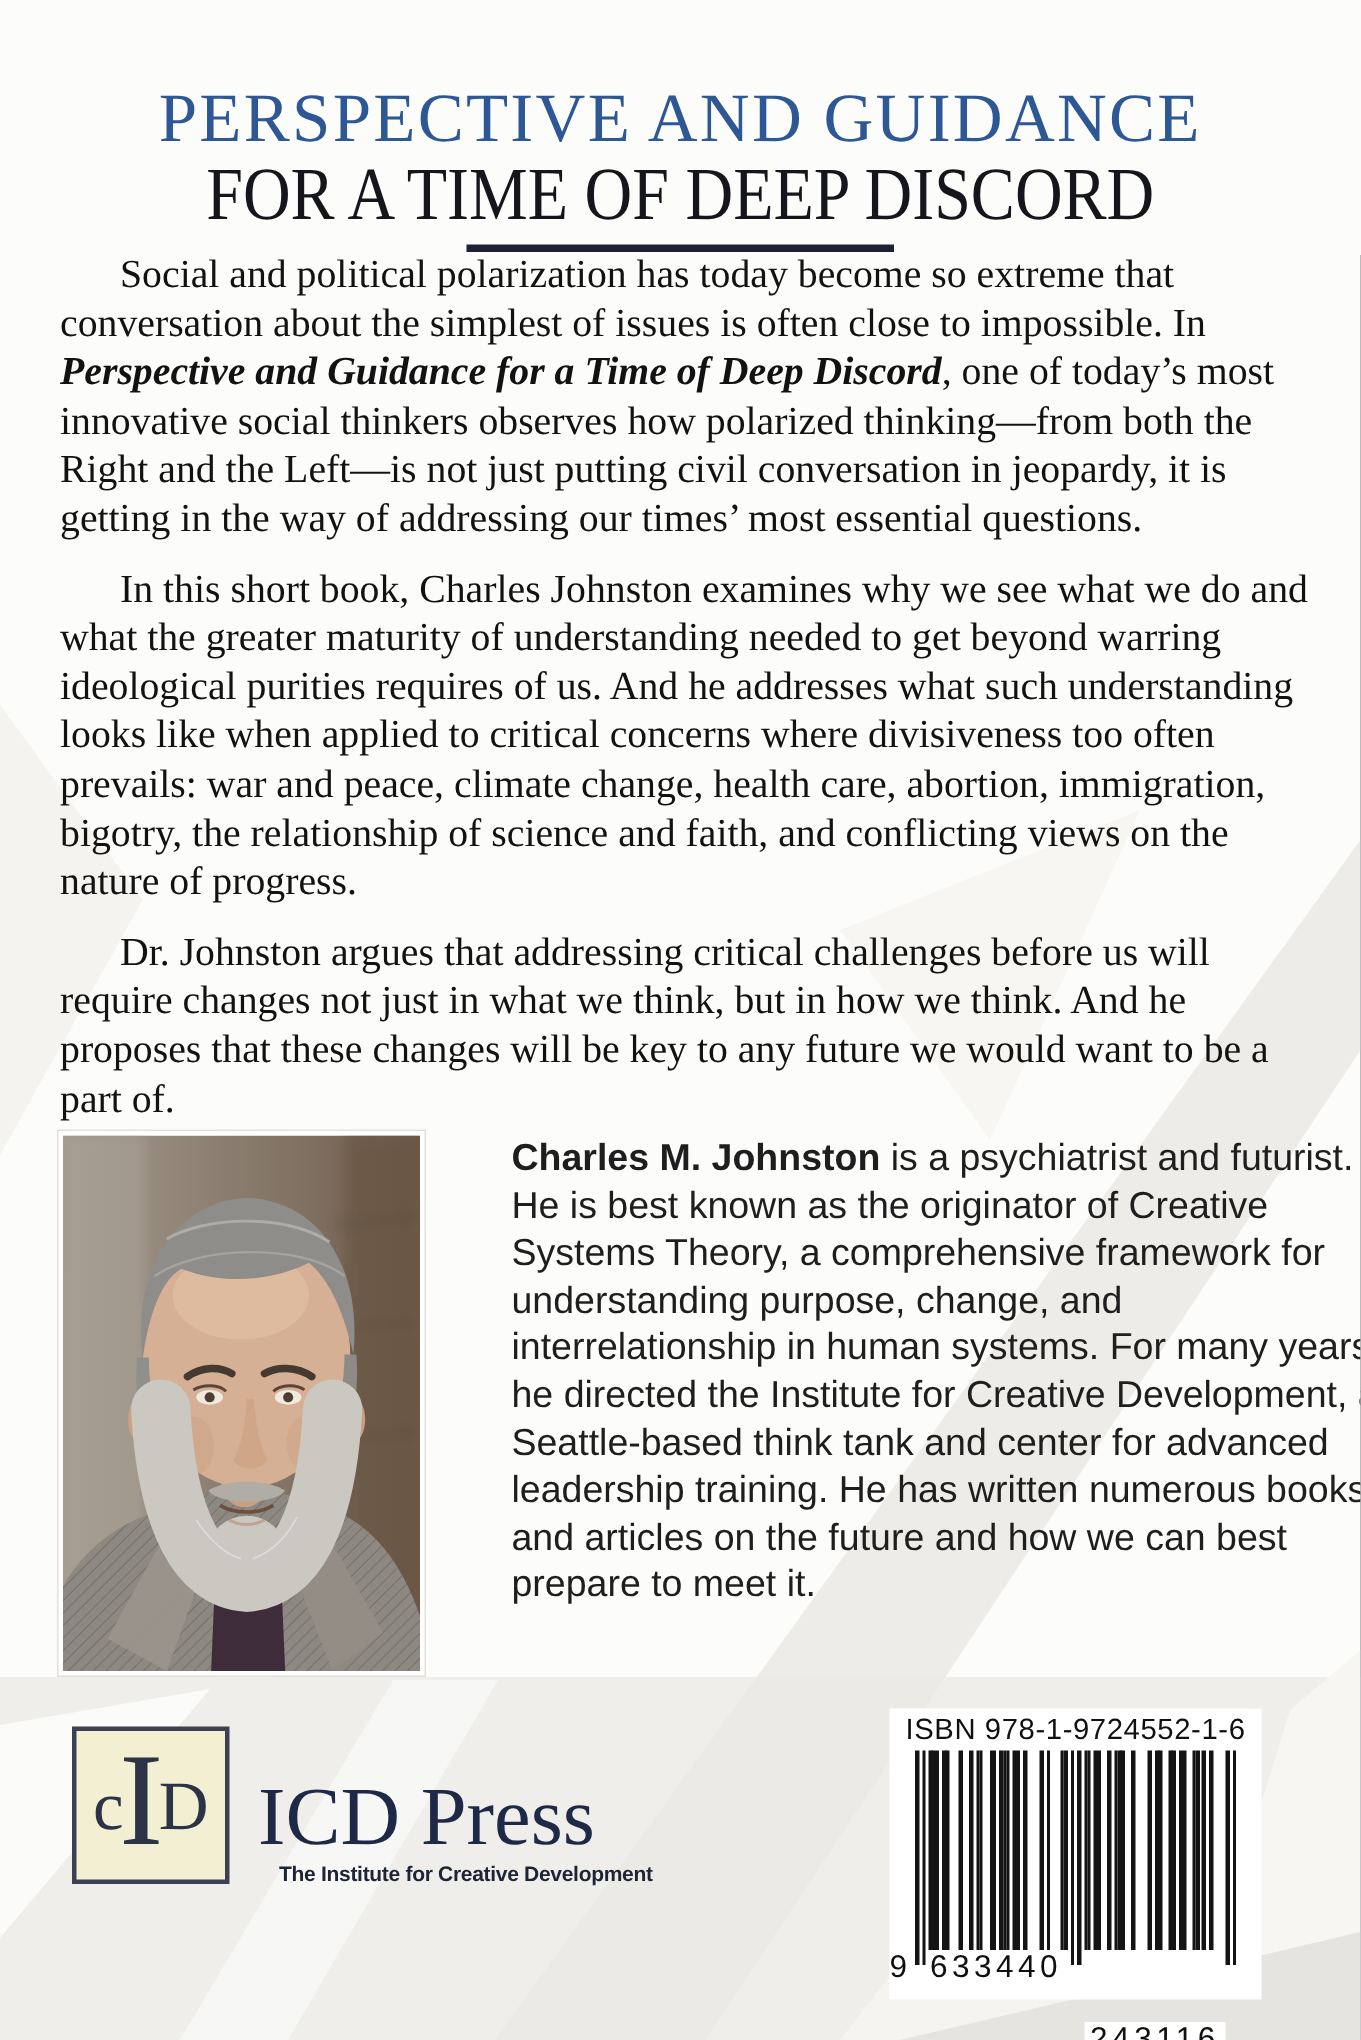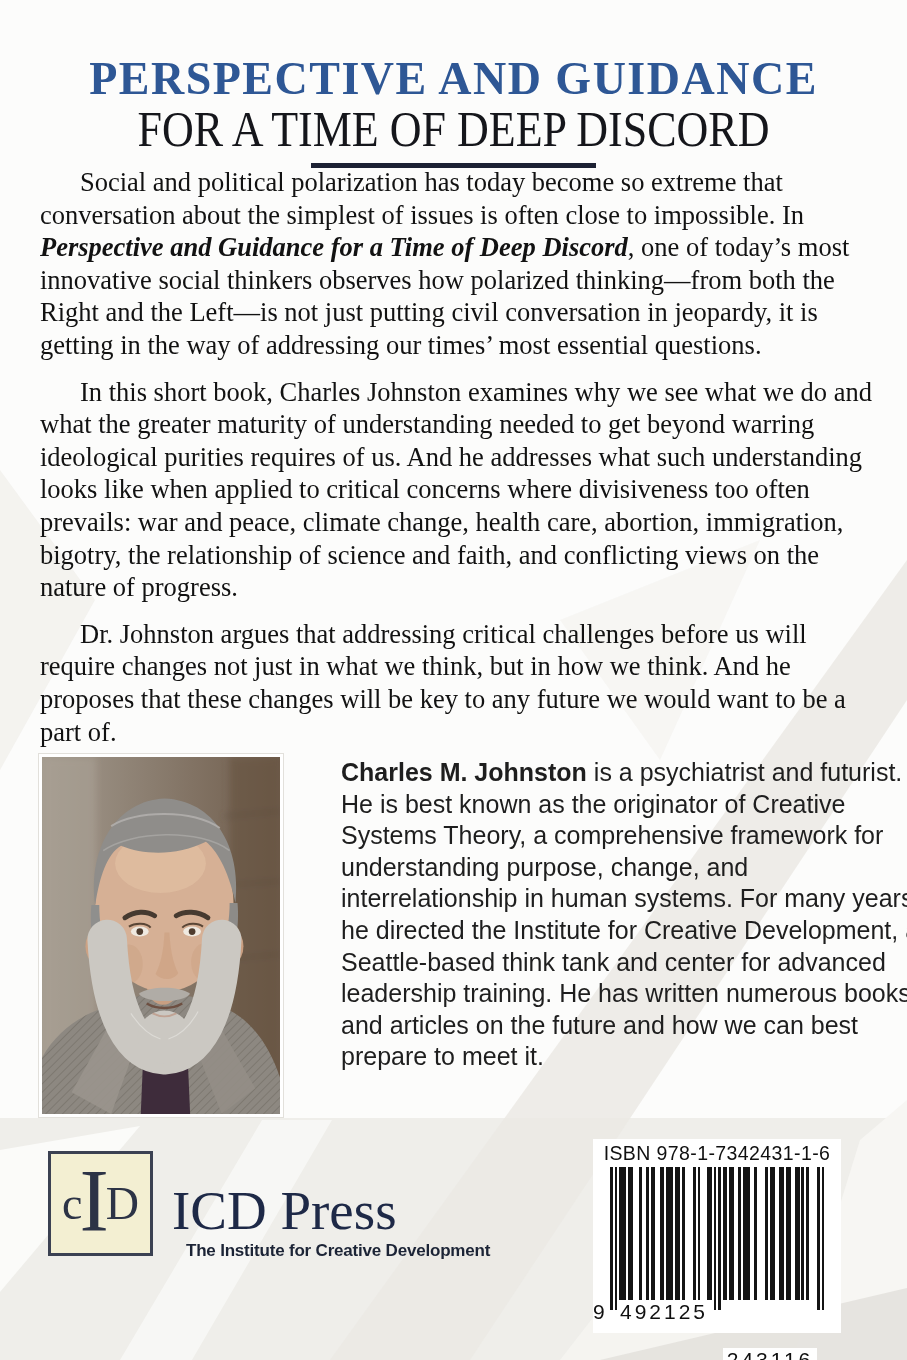--- a/index.html
+++ b/index.html
@@ -5,21 +5,21 @@
   html,body { margin:0; padding:0; background:#888; }
   .page {
     width:907px; height:1360px; position:relative; margin:0 auto;
     background:#fcfcfb; overflow:hidden;
     font-family:"Liberation Serif", serif;
   }
   .bg { position:absolute; left:0; top:0; width:907px; height:1360px; }
 
   
   .title-block { position:absolute; top:56px; left:0; width:100%; text-align:center; }
-  .t1 { margin:0; font-weight:bold; font-size:46px; line-height:1.02;
+  .t1 { margin:0; font-weight:normal; font-size:46px; line-height:1.02;
         letter-spacing:1.5px; color:#2e5795; }
   .t2 { margin:1px 0 0; font-weight:normal; font-size:50px; line-height:1.0;
         color:#15161b; transform:scaleX(0.88); transform-origin:center; letter-spacing:0; }
   .rule { width:285px; height:5px; background:#1c2133; margin:9px auto 0; }
 
   
   .synopsis { position:absolute; left:40px; top:166px; width:833px;
               font-size:26.5px; line-height:32.6px; color:#121212; }
   .synopsis p { margin:0 0 14px; text-indent:40px; }
   .book-title { font-weight:bold; font-style:italic; }
@@ -41,21 +41,21 @@
                  background:#f3efd2; border:3px solid #3b4152; box-sizing:border-box;
                  display:flex; align-items:center; justify-content:center;
                  color:#2c3346; }
   .m-c { font-size:46px; line-height:1; margin-right:-3px; }
   .m-i { font-size:88px; line-height:0.85; position:relative; top:-2px; }
   .m-d { font-size:46px; line-height:1; margin-left:-3px; }
   .press-name { position:absolute; left:172px; top:1183px; font-size:55px; line-height:1;
                 color:#1e2947; }
   .press-tagline { position:absolute; left:186px; top:1241px;
                    font-family:"Liberation Sans", sans-serif; font-weight:bold;
-                   font-size:17px; letter-spacing:-0.2px; color:#1c2436;text-align:center; }
+                   font-size:14px; letter-spacing:-0.2px; color:#1c2436;text-align:center; }
   .category { position:absolute; left:130px; top:1263px; font-size:29px; color:#15151a; }
 
   
   .barcode-box { position:absolute; left:593px; top:1139px; width:248px; height:194px;
                  background:#ffffff; }
   .isbn { text-align:center; font-family:"Liberation Sans", sans-serif;
           font-size:19.5px; letter-spacing:0.4px; color:#101010; padding-top:3px; }
   .bars { position:relative; width:214px; height:143px; margin:2px auto 0; }
   .bar { position:absolute; top:0; background:#141414; }
   .ean { position:absolute; top:131px; left:0; width:214px; height:28px;
@@ -166,25 +166,25 @@
 
   <div class="logo-square">
     <span class="m-c">c</span>
     <span class="m-i">I</span>
     <span class="m-d">D</span>
   </div>
   <div class="press-name">ICD Press</div>
   <div class="press-tagline">The Institute for Creative Development</div>
 
   <div class="barcode-box">
-    <div class="isbn">ISBN 978-1-7342431-1-6</div>
+    <div class="isbn">ISBN 978-1-9724552-1-6</div>
     <div class="bars" id="bars">
       <div class="ean">
         <span class="lead">9</span>
-        <span class="grp-l">492125</span>
+        <span class="grp-l">633440</span>
         <span class="grp-r">243116</span>
       </div>
     <div class="bar" style="left: 0px; width: 2.60263px; height: 143px;"></div>
         <div class="bar" style="left: 4.50526px; width: 2.60263px; height: 143px;"></div>
         <div class="bar" style="left: 9.01053px; width: 2.60263px; height: 133px;"></div>
         <div class="bar" style="left: 11.2632px; width: 2.60263px; height: 133px;"></div>
         <div class="bar" style="left: 13.5158px; width: 2.60263px; height: 133px;"></div>
         <div class="bar" style="left: 18.0211px; width: 2.60263px; height: 133px;"></div>
         <div class="bar" style="left: 20.2737px; width: 2.60263px; height: 133px;"></div>
         <div class="bar" style="left: 29.2842px; width: 2.60263px; height: 133px;"></div>

